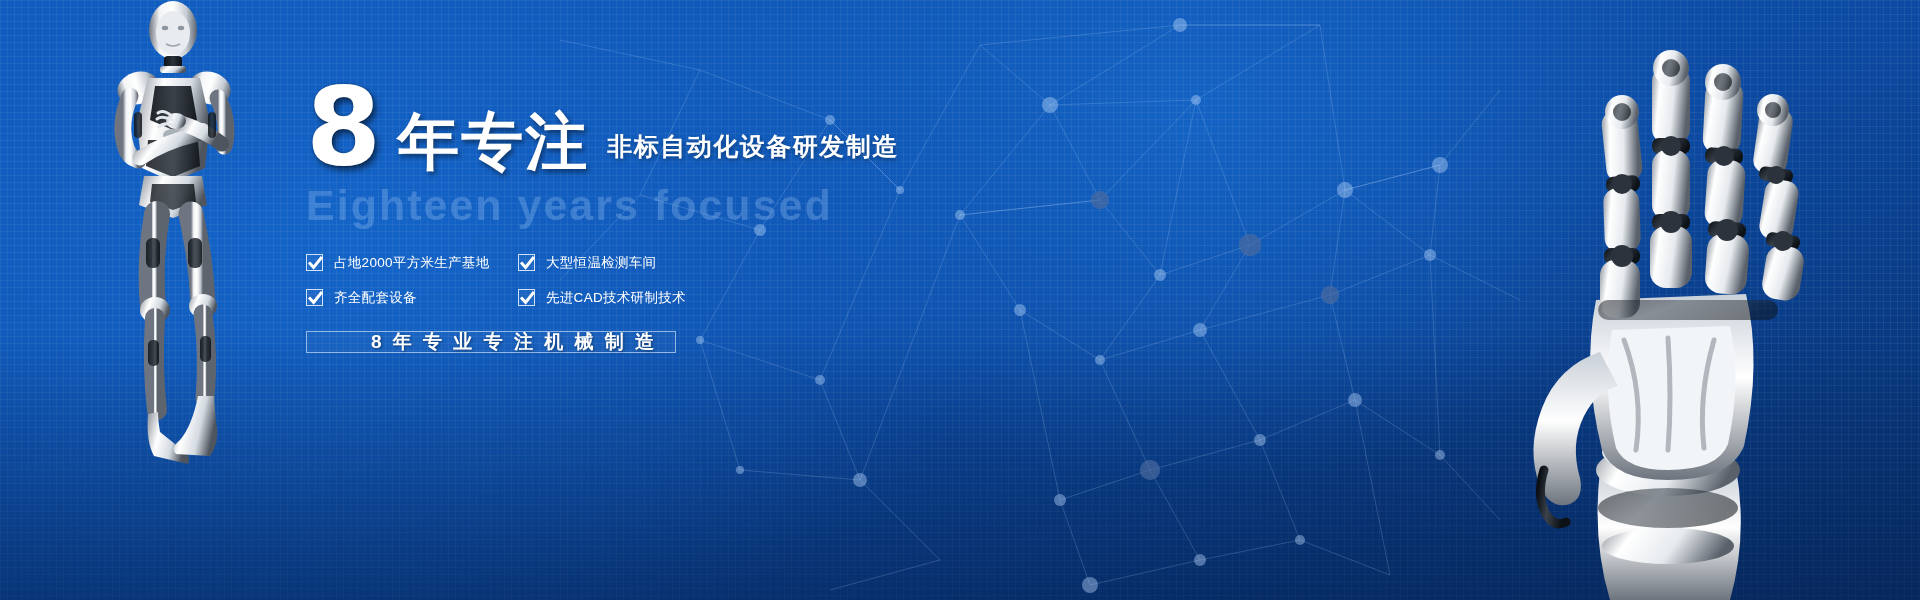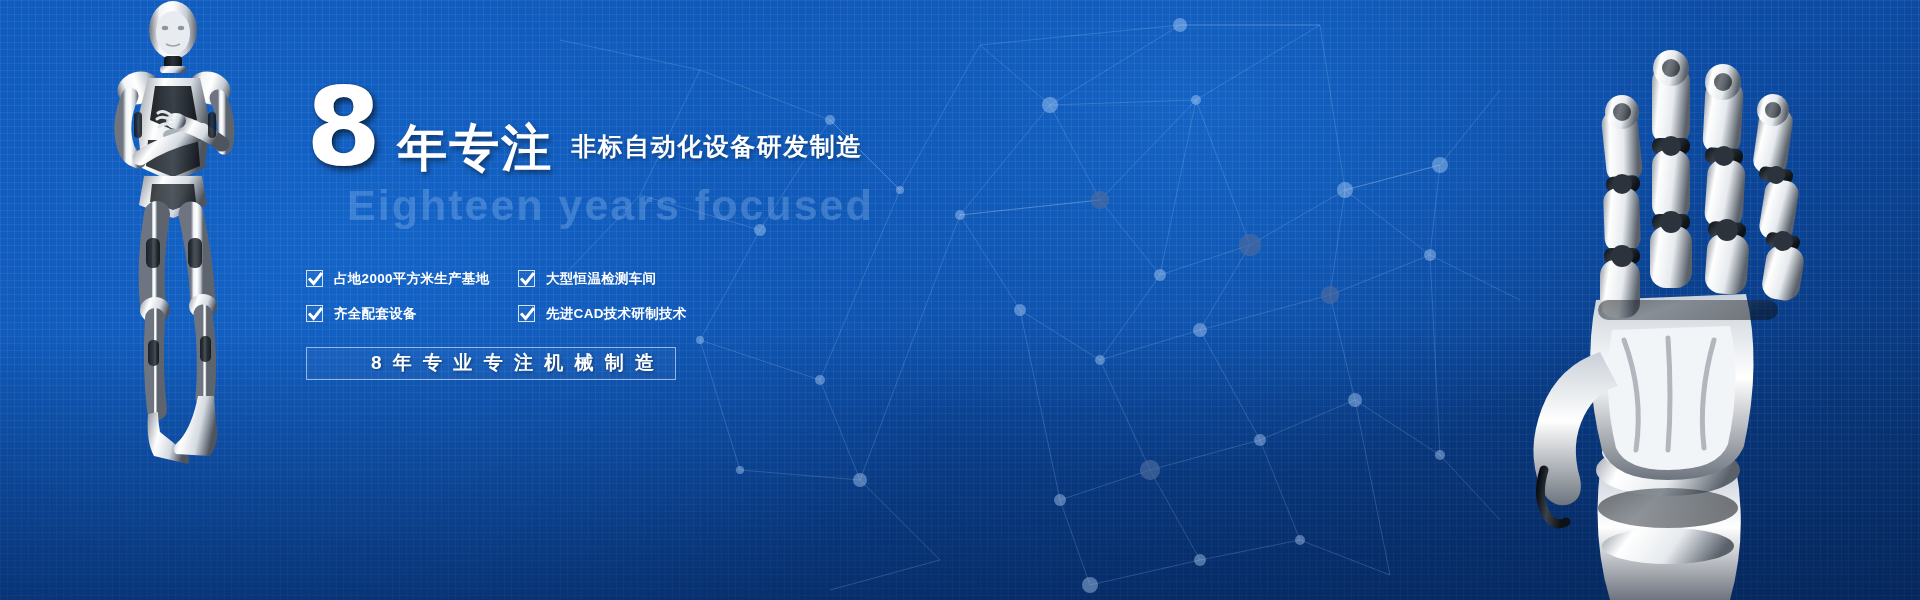--- a/index.html
+++ b/index.html
@@ -46,68 +46,66 @@
 
   .big-eight {
     font-size:108px; font-weight:bold; line-height:0.95;
     color:#ffffff;
     font-family:"DejaVu Sans","Liberation Sans",sans-serif;
     text-shadow: 3px 4px 6px rgba(0,0,0,0.55), 0 0 2px rgba(0,0,0,0.4);
     letter-spacing:-2px;
     position:relative; top:4px;
   }
   .big-cn {
-    font-size:50px; font-weight:bold; line-height:1;
+    font-size:62px; font-weight:bold; line-height:1;
     color:#ffffff;
     letter-spacing:2px;
     text-shadow: 2px 3px 5px rgba(0,0,0,0.45);
     position:relative; top:-2px;
   }
   .sub-cn {
     font-size:25px; font-weight:bold; color:#ffffff;
     letter-spacing:1.5px; padding-bottom:12px; white-space:nowrap;
     text-shadow: 1px 2px 4px rgba(0,0,0,0.35);
     margin-top: 33px;
   }
 
   .ghost-en {
     margin-top:6px;
     font-size:43px; font-weight:bold;
     color:rgba(160,200,245,0.30);
     letter-spacing:2px;
     font-family:"Liberation Sans","DejaVu Sans",sans-serif;
     white-space:nowrap;
-    margin-left:41px;
   }
 
   .features {
-    margin-top:40px;
+    margin-top:24px;
     display:grid;
     grid-template-columns:212px auto;
     row-gap:17px;
     column-gap:0px;
     width:420px;
-    font-weight:bold;
   }
   .feat { display:flex; align-items:center; gap:11px; }
   .chk {
     width:17px; height:17px; flex:0 0 17px;
     border:1px solid #cfe2f8;
     position:relative;
     background:rgba(255,255,255,0.04);
   }
   .chk svg { position:absolute; left:1px; top:1px; }
   .feat-label {
     font-size:13.5px; color:#ffffff; white-space:nowrap;
     letter-spacing:0.3px;
   }
 
   .cta {
     margin-top:24px;
-    width:370px; height:33px;
+    width:370px; height:22px;
     border:1px solid rgba(190,215,245,0.75);
     display:flex; align-items:center; justify-content:center;
     background:rgba(255,255,255,0.03);
     padding-left:46px;
   }
   .cta-label {
     font-size:19px; font-weight:bold; color:#ffffff;
     letter-spacing:3px;
     text-shadow:1px 1px 3px rgba(0,0,0,0.4);
   }

